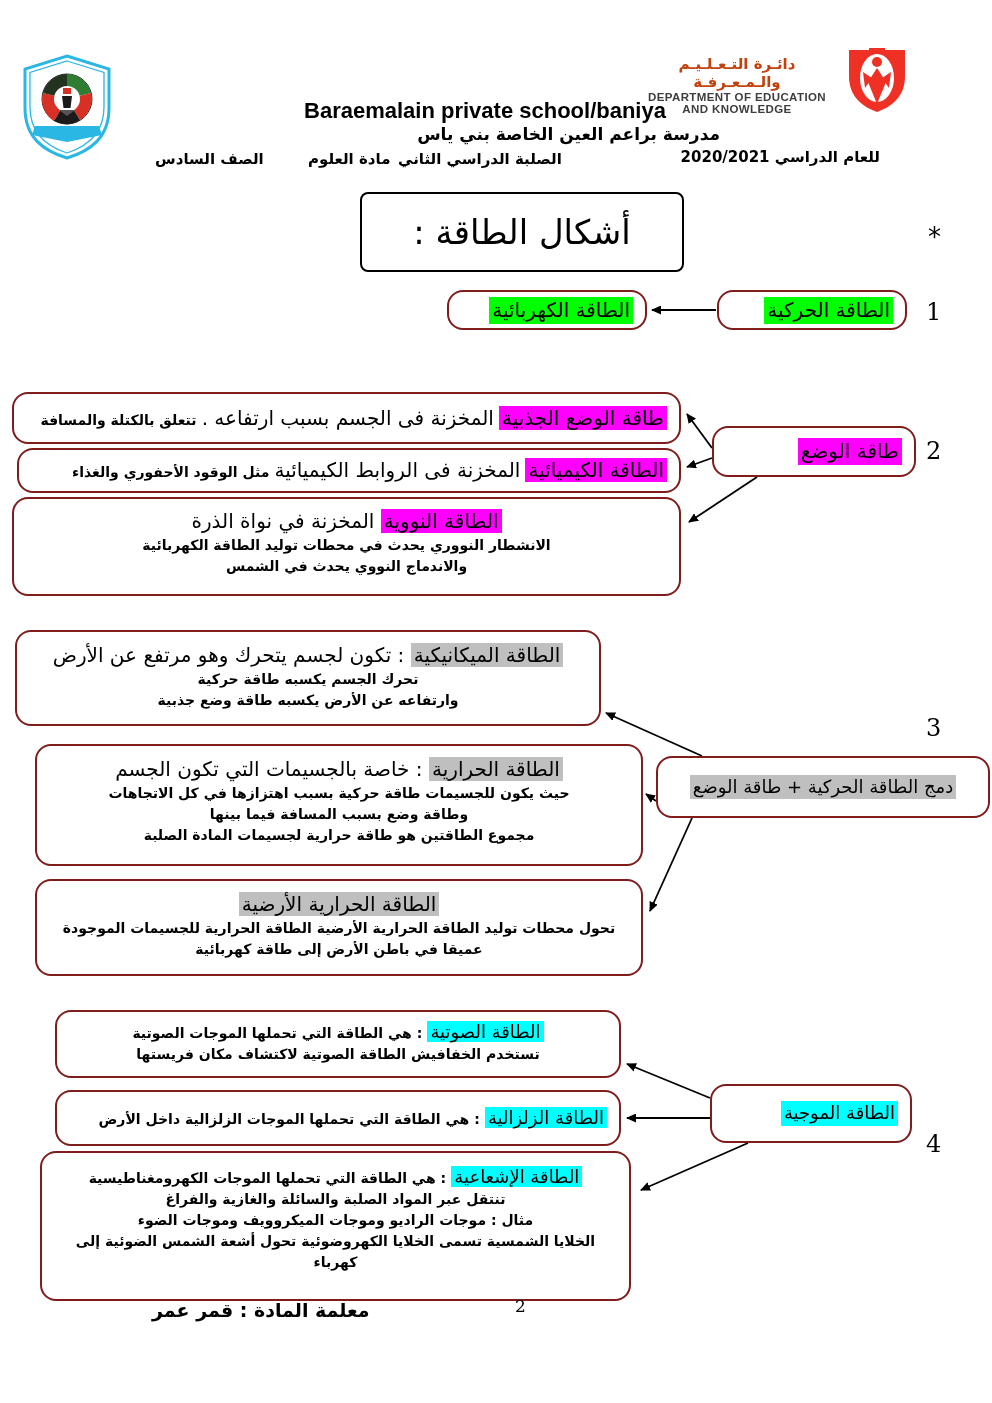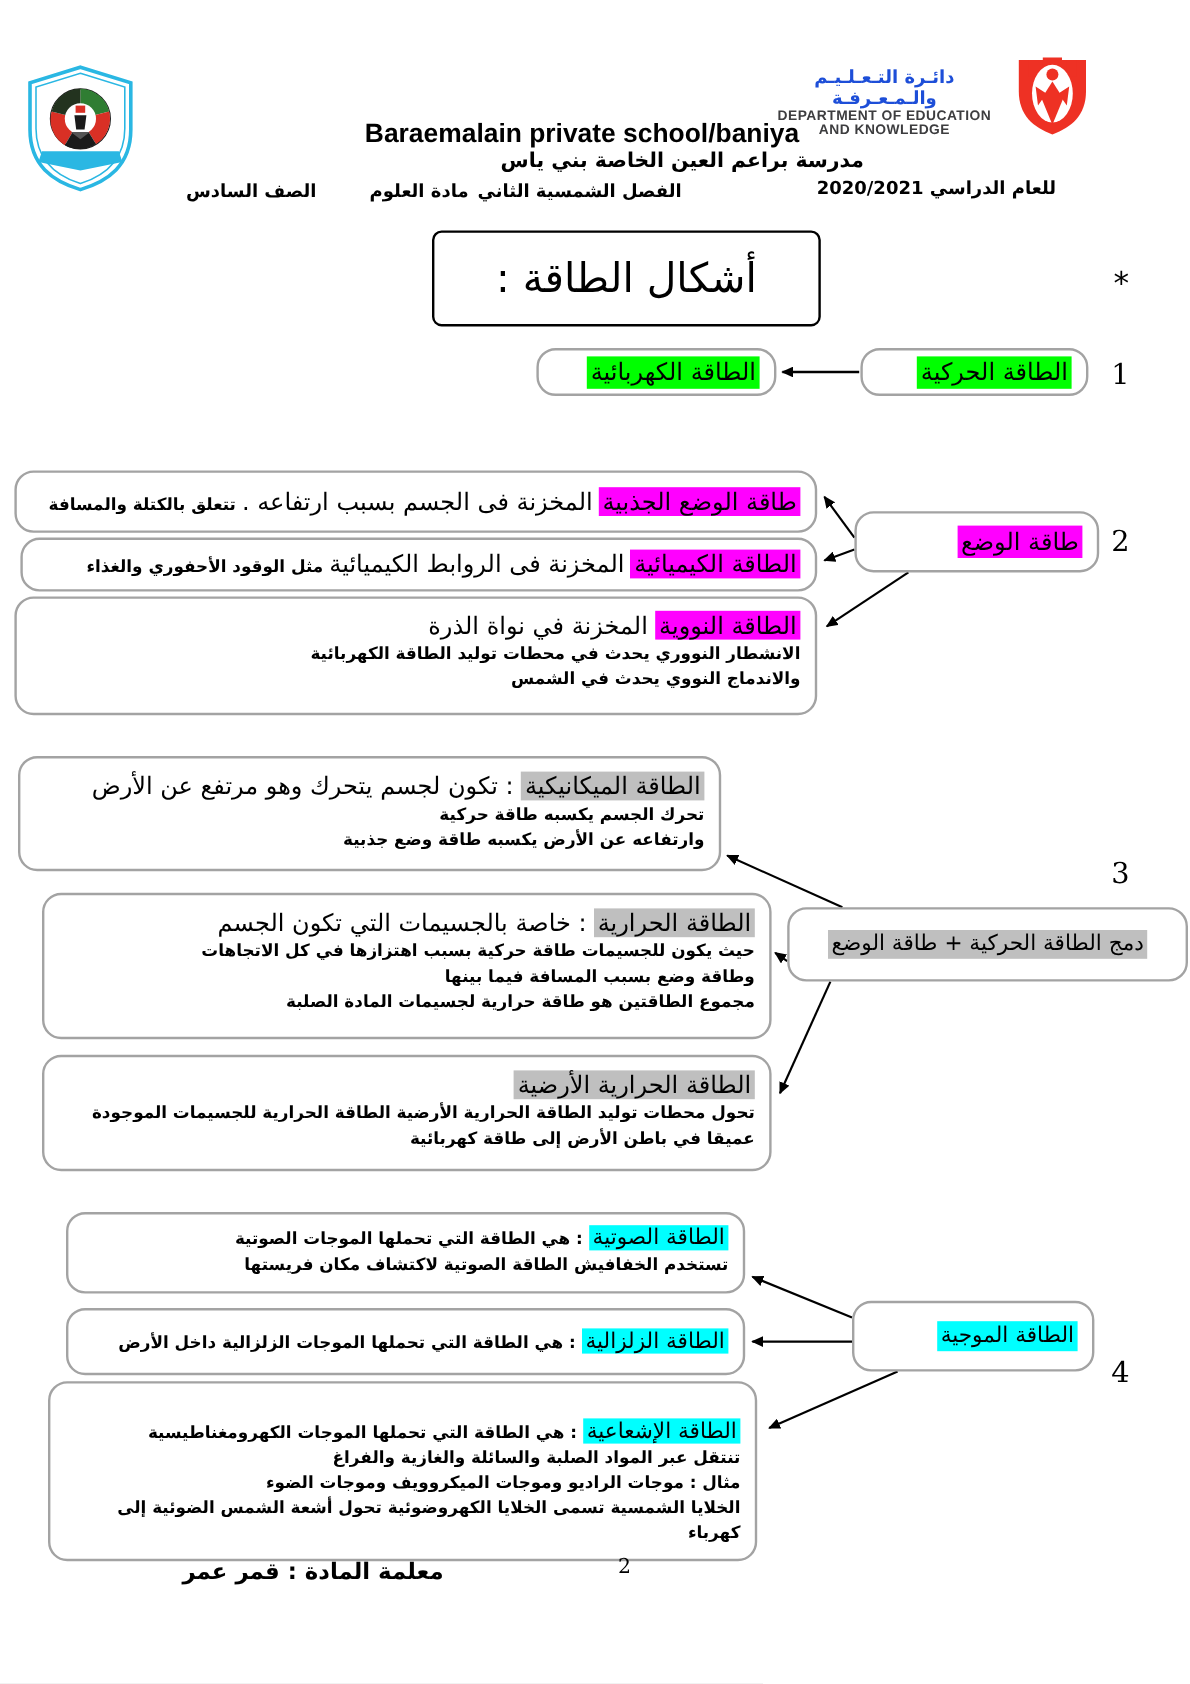--- a/index.html
+++ b/index.html
@@ -5,42 +5,42 @@
   html,body{margin:0;padding:0;background:#e8e8e8;}
   .page{
     position:relative;width:992px;height:1403px;margin:0 auto;
     background:#ffffff;overflow:hidden;
     font-family:"DejaVu Sans",sans-serif;color:#000;
   }
   .abs{position:absolute;box-sizing:border-box;}
   
   .nbox{
     position:absolute;box-sizing:border-box;
-    border:2px solid #a3a3a3;border-radius:16px;background:#fff;
-    direction:rtl;text-align:right;padding:4px 12px;
+    border:2px solid #7f1d1d;border-radius:16px;background:#fff;
+    direction:rtl;text-align:center;padding:4px 12px;
   }
   .center-v{display:flex;align-items:center;}
   .hl{padding:0 3px;}
   .hl-green{background:#00ff00;}
   .hl-magenta{background:#ff00ff;}
   .hl-gray{background:#bfbfbf;}
   .hl-cyan{background:#00ffff;}
   .t-big{font-size:20px;line-height:1.35;}
   .t-mid{font-size:18px;line-height:1.35;}
   .t-bold-sm{font-size:14px;font-weight:bold;line-height:1.5;}
   .t-note{font-size:14px;font-weight:bold;}
   .num{
     position:absolute;font-family:"DejaVu Serif",serif;
     font-size:24px;
   }
   
   .school-en{font-family:"Liberation Sans",sans-serif;font-weight:bold;font-size:22px;text-align:center;}
   .school-ar{font-weight:bold;font-size:17px;text-align:right;direction:rtl;}
   .inforow{font-weight:bold;font-size:15px;direction:rtl;white-space:nowrap;}
-  .adek-ar{color:#1d4ed8;font-weight:bold;font-size:15px;direction:rtl;letter-spacing:1px;}
+  .adek-ar{color:#c2410c;font-weight:bold;font-size:15px;direction:rtl;letter-spacing:1px;}
   .adek-en{font-family:"Liberation Sans",sans-serif;color:#3d3d3f;font-weight:bold;font-size:11.5px;letter-spacing:.4px;}
   .title-box{
     position:absolute;left:360px;top:192px;width:320px;height:76px;
     border:2.5px solid #000;border-radius:8px;background:#fff;
     display:flex;align-items:center;justify-content:center;
     font-size:34px;direction:rtl;
   }
   .footer-teacher{position:absolute;left:152px;top:1299px;font-weight:bold;font-size:19px;direction:rtl;}
   .footer-page{position:absolute;left:515px;top:1296px;font-size:17px;font-family:"DejaVu Serif",serif;}
   svg.overlay{position:absolute;left:0;top:0;pointer-events:none;}
@@ -84,21 +84,21 @@
       <path d="M6,4 H62 V30 C62,50 50,60 34,66 C18,60 6,50 6,30 Z" fill="#ee3124"></path>
       <path d="M14,4 h8 v14 h-8 Z M46,4 h8 v14 h-8 Z M26,2 h16 v8 h-16 Z" fill="#ee3124"></path>
       <ellipse cx="34" cy="32" rx="17" ry="24" fill="#ffffff"></ellipse>
       <circle cx="34" cy="16" r="5" fill="#ee3124"></circle>
       <path d="M34,22 l9,14 -9,22 -9,-22 Z" fill="#ee3124"></path>
       <path d="M20,26 l9,6 -7,10 Z M48,26 l-9,6 7,10 Z" fill="#ee3124"></path>
     </svg>
   </div>
 
   <div class="abs inforow" style="right:112px;top:148px;">للعام الدراسي 2020/2021</div>
-  <div class="abs inforow" style="left:398px;top:150px;">الفصل الشمسية الثاني</div>
+  <div class="abs inforow" style="left:398px;top:150px;">الصلبة الدراسي الثاني</div>
   <div class="abs inforow" style="left:308px;top:150px;">مادة العلوم</div>
   <div class="abs inforow" style="left:155px;top:150px;">الصف السادس</div>
 
   <div class="title-box">أشكال الطاقة :</div>
   <div class="abs" style="left:928px;top:222px;font-size:26px;">*</div>
 
   <svg class="overlay" width="992" height="1403" viewBox="0 0 992 1403">
     <defs>
       <marker id="ah" markerWidth="11" markerHeight="9" refX="9" refY="4.5" orient="auto" markerUnits="userSpaceOnUse">
         <path d="M0,0 L10,4.5 L0,9 Z" fill="#000"></path>
@@ -199,21 +199,21 @@
     <div class="t-bold-sm">تستخدم الخفافيش الطاقة الصوتية لاكتشاف مكان فريستها</div>
   </div>
 
   <div class="nbox center-v" style="left:55px;top:1090px;width:566px;height:56px;">
     <div>
       <span class="hl hl-cyan t-mid">الطاقة الزلزالية</span>
       <span class="t-note">: هي الطاقة التي تحملها الموجات الزلزالية داخل الأرض</span>
     </div>
   </div>
 
-  <div class="nbox" style="left:40px;top:1151px;width:591px;height:150px;padding-top:28px;">
+  <div class="nbox" style="left:40px;top:1151px;width:591px;height:150px;padding-top:12px;">
     <div>
       <span class="hl hl-cyan t-mid">الطاقة الإشعاعية</span>
       <span class="t-note">: هي الطاقة التي تحملها الموجات الكهرومغناطيسية</span>
     </div>
     <div class="t-bold-sm">تنتقل عبر المواد الصلبة والسائلة والغازية والفراغ</div>
     <div class="t-bold-sm">مثال : موجات الراديو وموجات الميكروويف وموجات الضوء</div>
     <div class="t-bold-sm">الخلايا الشمسية تسمى الخلايا الكهروضوئية تحول أشعة الشمس الضوئية إلى كهرباء</div>
   </div>
 
   <div class="footer-teacher">معلمة المادة : قمر عمر</div>

